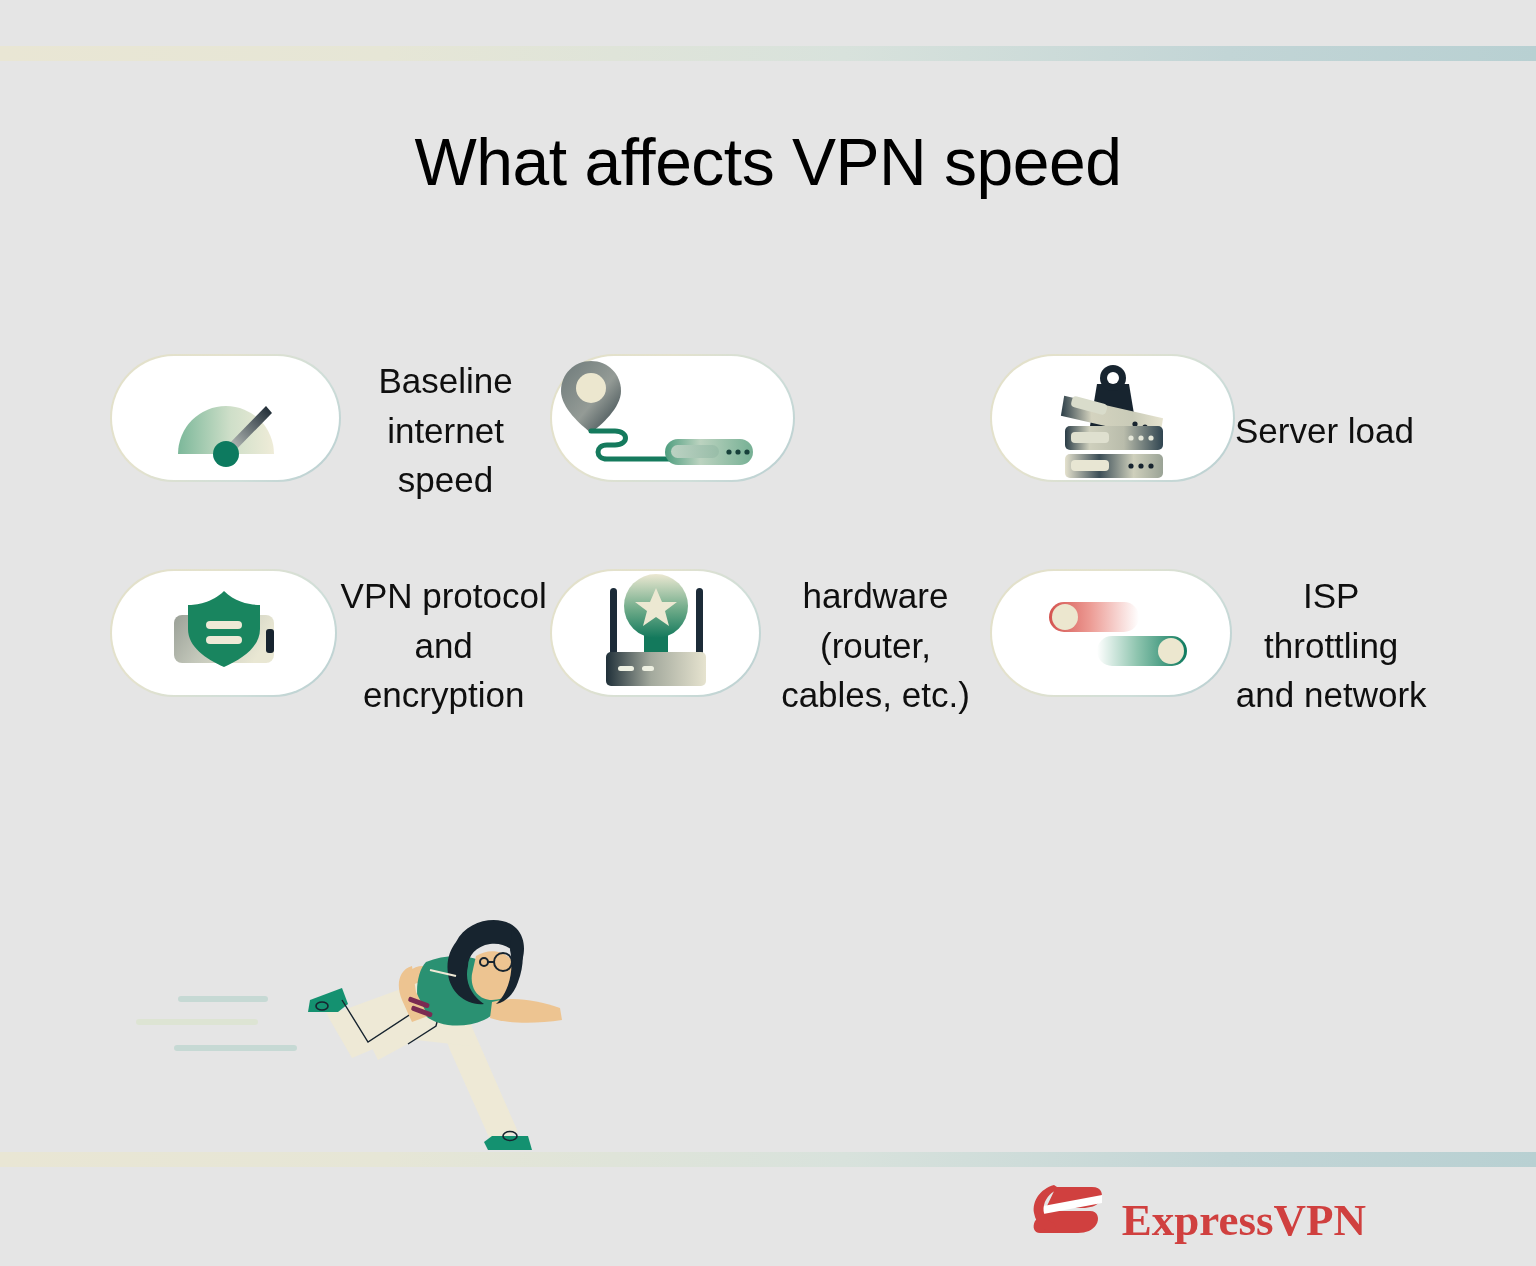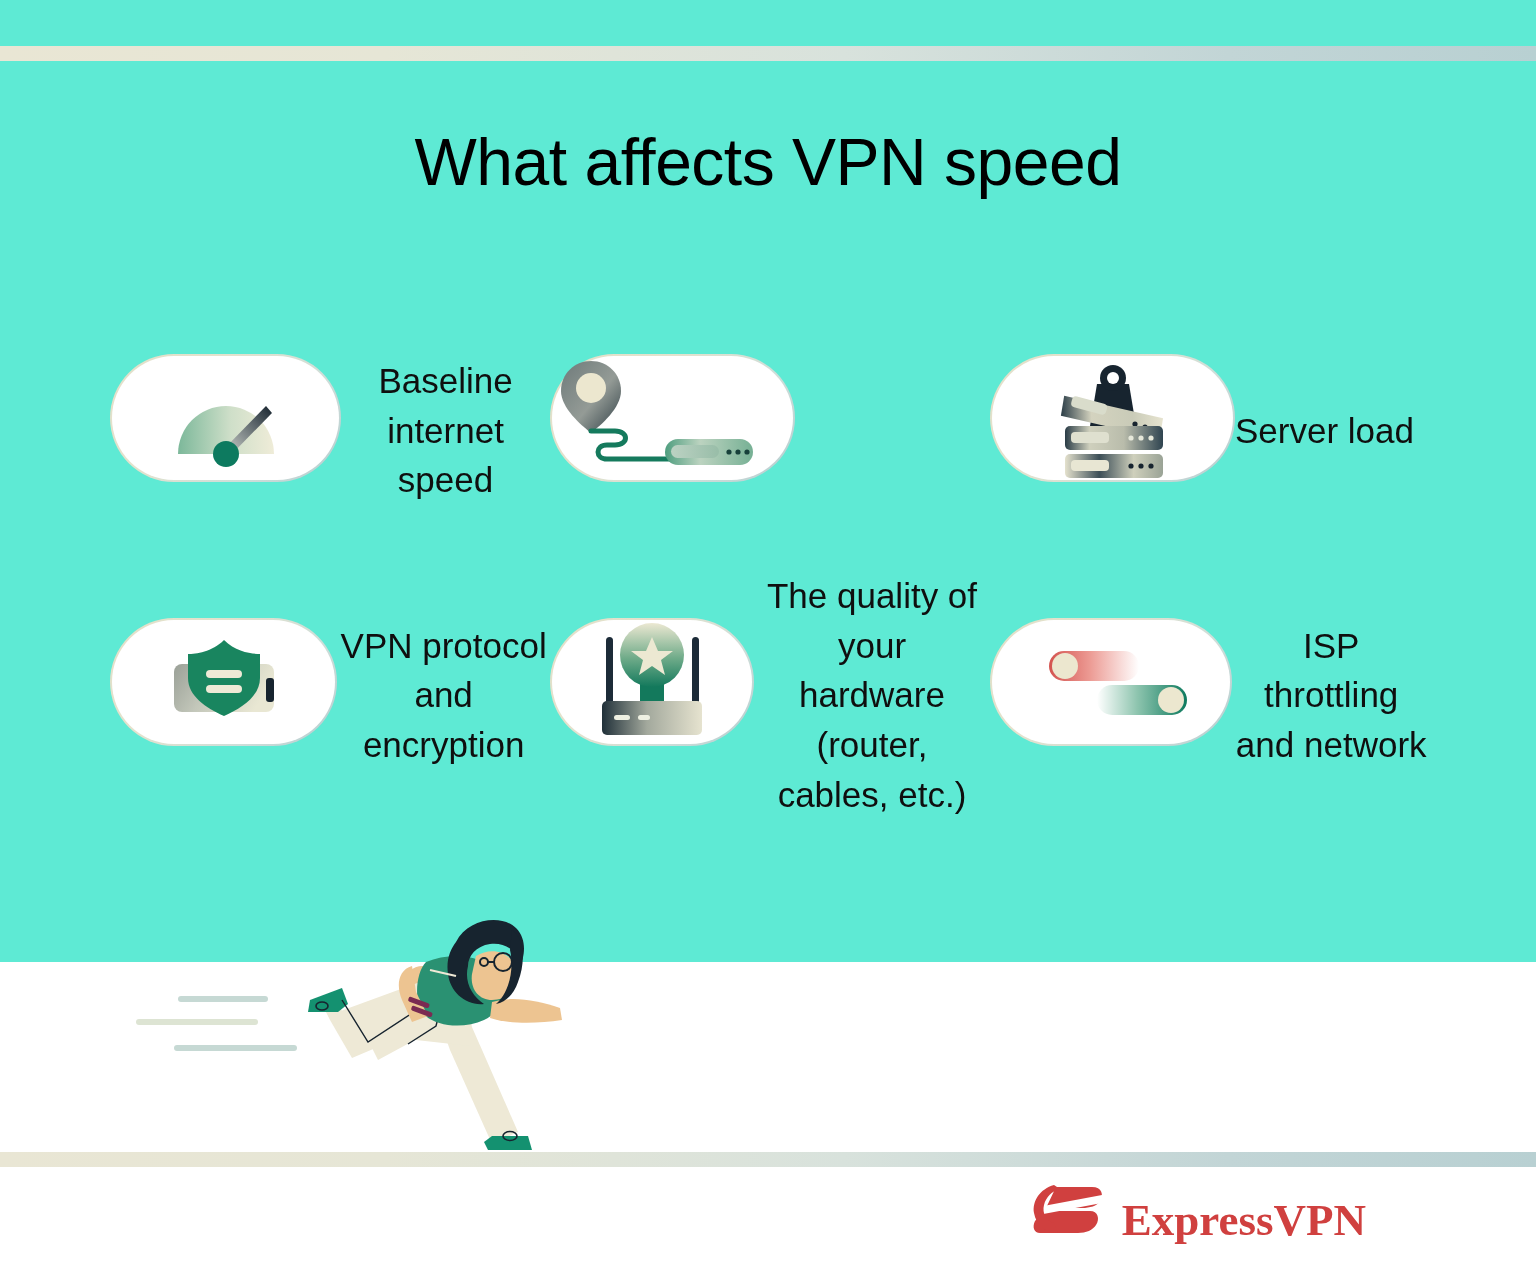--- a/index.html
+++ b/index.html
@@ -4,22 +4,22 @@
 <style>
   * { box-sizing: border-box; margin: 0; padding: 0; }
   html, body {
     width: 1536px; height: 1266px;
     background: #ffffff;
     font-family: "Liberation Sans", sans-serif;
     overflow: hidden;
   }
   #page {
     position: relative;
-    width: 1536px; height: 962px;
-    background: #5eead4;
+    width: 1536px; height: 1266px;
+    background: #e5e5e5;
   }
 
   
   .rule {
     position: absolute; left: 0; width: 1536px; height: 15px;
     background: linear-gradient(to right, #e9e6d4 0%, #e6e6d6 25%, #d8e2dc 55%, #c2d5d6 80%, #b8d0d2 100%);
   }
   .rule.top { top: 46px; }
   .rule.bottom { top: 1152px; }
 
@@ -256,21 +256,20 @@
           <rect x="140" y="30" width="7" height="70" rx="3.5" fill="#1c2b38"></rect>
           <path d="M 88 58 L 112 58 L 112 108 L 100 98 L 88 108 Z" fill="#13795c"></path>
           <circle cx="100" cy="48" r="32" fill="url(#medal)"></circle>
           <path d="M 100 30 L 106 44 L 121 44 L 109 53 L 113 68 L 100 59 L 87 68 L 91 53 L 79 44 L 94 44 Z" fill="#ece8d2"></path>
           <rect x="50" y="94" width="100" height="34" rx="5" fill="url(#rtr)"></rect>
           <rect x="62" y="108" width="16" height="5" rx="2.5" fill="#eef0e2"></rect>
           <rect x="86" y="108" width="12" height="5" rx="2.5" fill="#eef0e2"></rect>
         </svg>
       </div>
       <div class="caption">
-        <div>The quality of your</div>
         <div>hardware (router,</div>
         <div>cables, etc.)</div>
       </div>
     </div>
 
     <div class="card r2">
       <div class="pill">
         <svg width="200" height="110" viewBox="0 0 200 110">
           <defs>
             <linearGradient id="tgOff" x1="0" y1="0" x2="1" y2="0">

